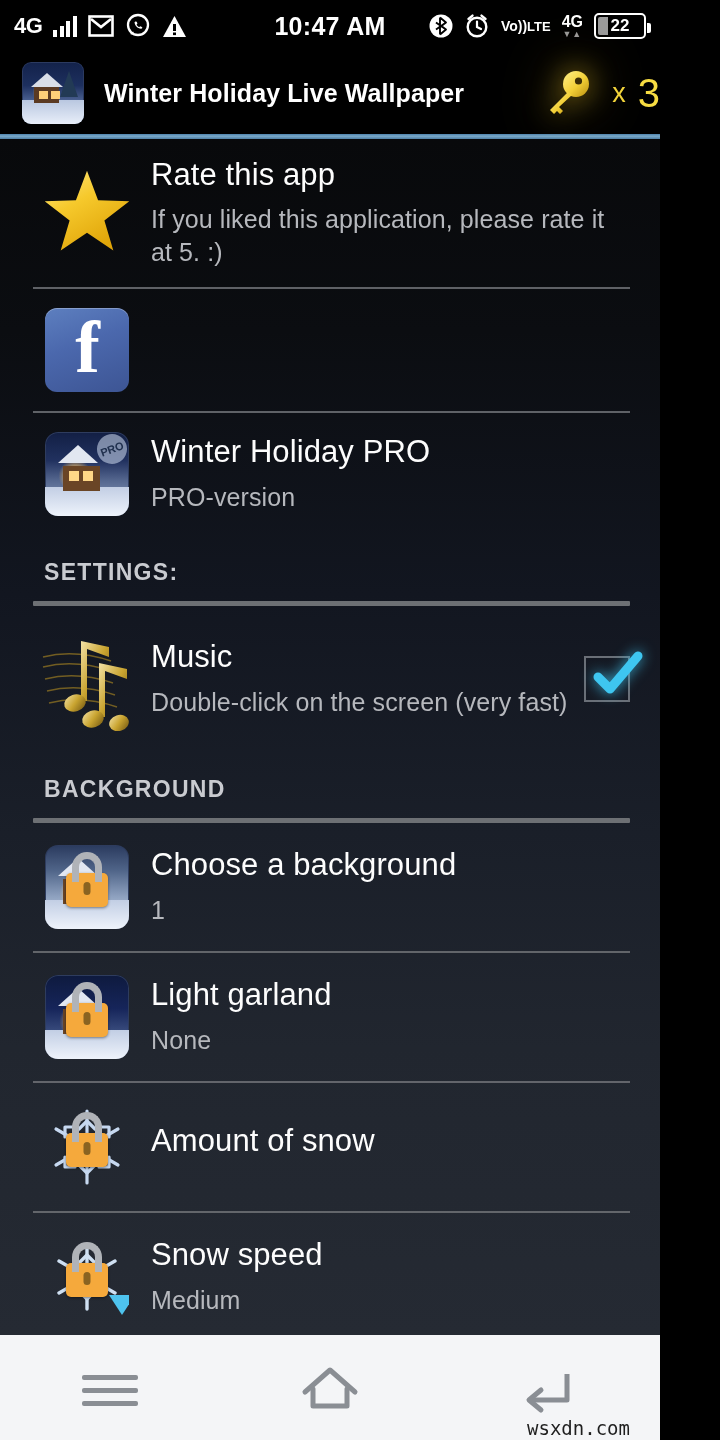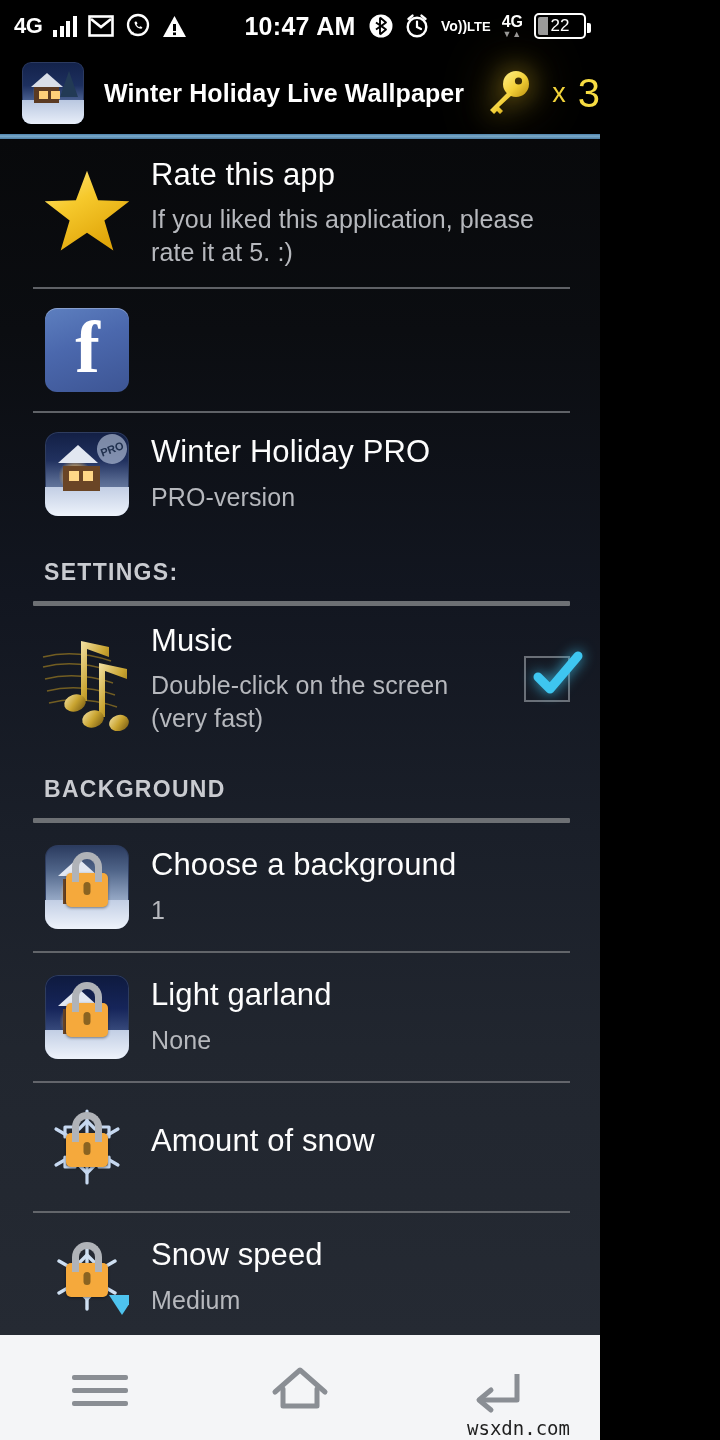--- a/index.html
+++ b/index.html
@@ -2,21 +2,21 @@
 <html><head>
 <meta charset="utf-8">
 <style>
   * { box-sizing: border-box; margin: 0; padding: 0; }
   html, body {
     width: 720px; height: 1440px;
     background: #000;
     font-family: "Liberation Sans", sans-serif;
     overflow: hidden;
   }
-  .phone { position: relative; width: 600px; height: 1440px; background: #f97316; }
+  .phone { position: relative; width: 660px; height: 1440px; background: #f97316; }
 
   
   .statusbar {
     position: relative; height: 52px; background: #000;
     display: flex; align-items: center; padding: 0 14px;
     color: #fff;
   }
   .sb-left { display: flex; align-items: center; gap: 11px; }
   .sb-right { display: flex; align-items: center; gap: 11px; margin-left: auto; }
   .sb-clock {
@@ -37,21 +37,21 @@
   .fourg-data u { font-size: 9px; text-decoration: none; letter-spacing: 1px; color: #999; }
   .battery {
     position: relative; width: 52px; height: 26px; border: 2.5px solid #fff;
     border-radius: 5px; display: flex; align-items: center; justify-content: center;
   }
   .battery::after {
     content:""; position:absolute; right:-7px; top:8px; width:4px; height:10px;
     background:#fff; border-radius:0 2px 2px 0;
   }
   .battery .fill { position:absolute; left:2px; top:2px; bottom:2px; width:10px; background:#9a9a9a; border-radius:2px 0 0 2px;}
-  .battery span { position: relative; font-size: 17px; font-weight: normal; }
+  .battery span { position: relative; font-size: 17px; font-weight: bold; }
 
   
   .appbar {
     height: 82px; background: #000; display: flex; align-items: center;
     padding: 0 0 0 22px; position: relative;
   }
   .app-thumb {
     width: 62px; height: 62px; border-radius: 9px; flex: 0 0 auto;
     background:
       radial-gradient(circle at 38% 48%, rgba(255,190,90,.95) 0 7%, rgba(255,160,60,0) 26%),

